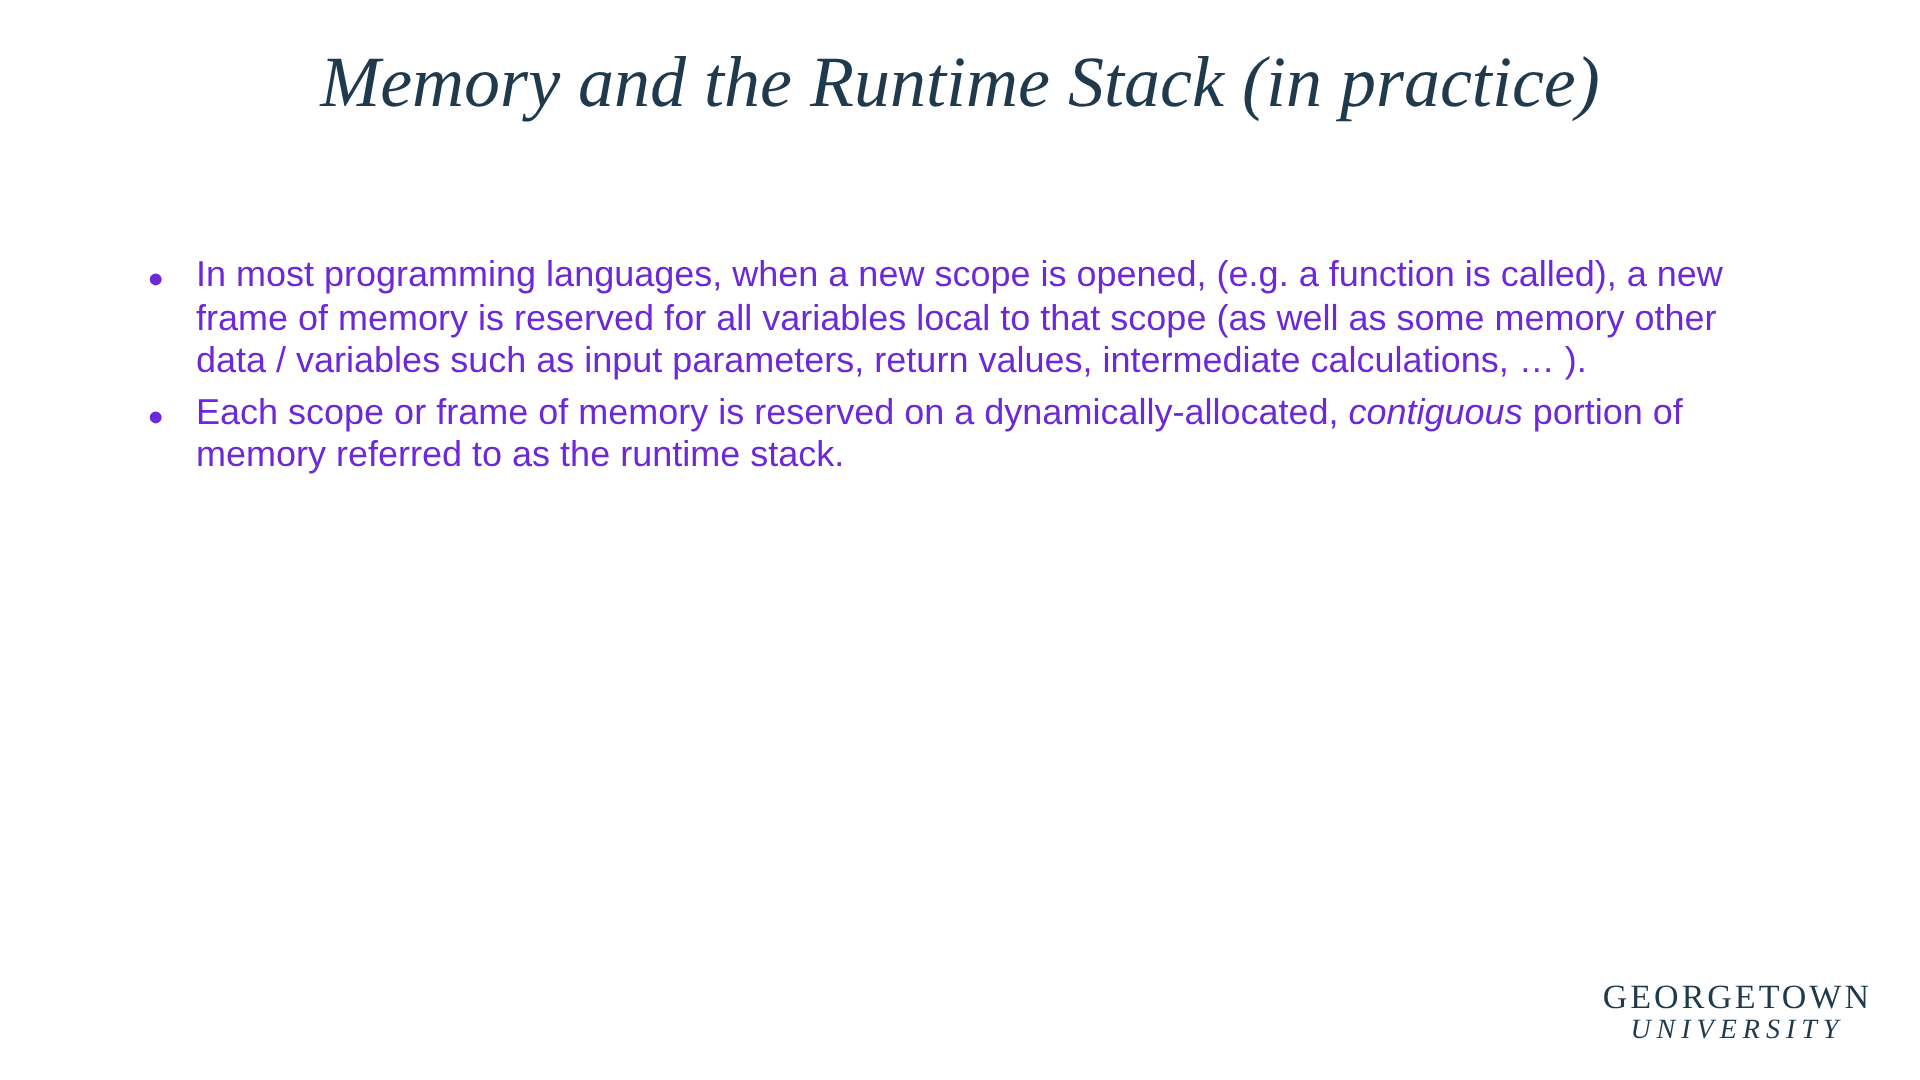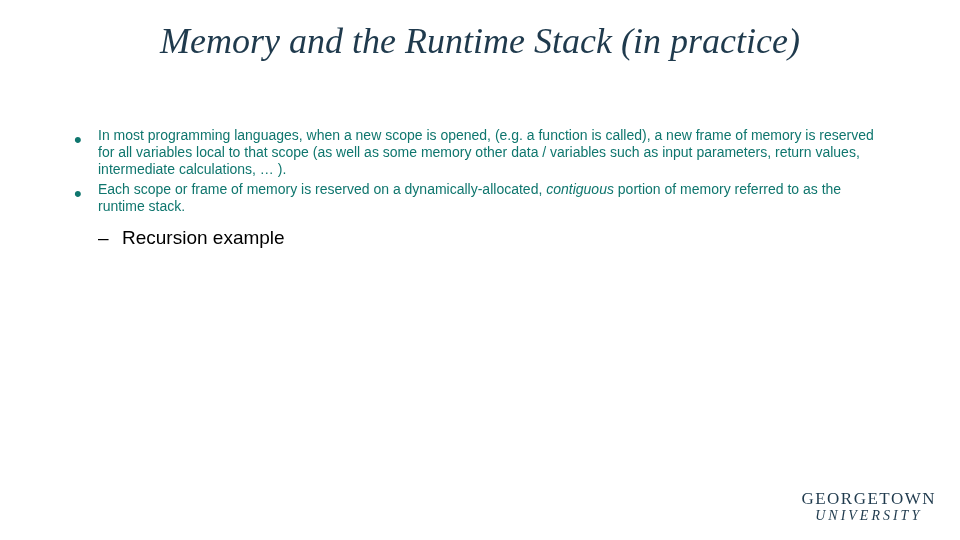--- a/index.html
+++ b/index.html
@@ -26,22 +26,22 @@
       margin-bottom: 65px;
       font-weight: normal;
     }
     .content {
       padding: 0 70px 0 70px;
     }
     .bullet-list {
       list-style: none;
     }
     .bullet-item {
-      font-size: 14px;
-      color: #0f766e;
+      font-size: 18px;
+      color: #6d28d9;
       line-height: 1.2;
       margin-bottom: 4px;
       position: relative;
       padding-left: 28px;
     }
     .bullet-item::before {
       content: "•";
       position: absolute;
       left: 4px;
       font-size: 22px;
@@ -97,23 +97,20 @@
   <div class="content">
     <ul class="bullet-list">
       <li class="bullet-item">
         <span>In most programming languages, when a new scope is opened, (e.g. a function is called), a new frame of memory is reserved for all variables local to that scope (as well as some memory other data / variables such as input parameters, return values, intermediate calculations, … ).</span>
       </li>
       <li class="bullet-item">
         <span>Each scope or frame of memory is reserved on a dynamically-allocated, </span><span class="italic">contiguous</span><span> portion of memory referred to as the runtime stack.</span>
       </li>
     </ul>
     <ul class="sub-list">
-      <li class="sub-item">
-        <span>Recursion example</span>
-      </li>
     </ul>
   </div>
 
   <div class="logo">
     <div class="logo-main"><span>G</span><span class="sc">EORGETOWN</span></div>
     <div class="logo-sub">UNIVERSITY</div>
   </div>
 </div>
 
 </body></html>

